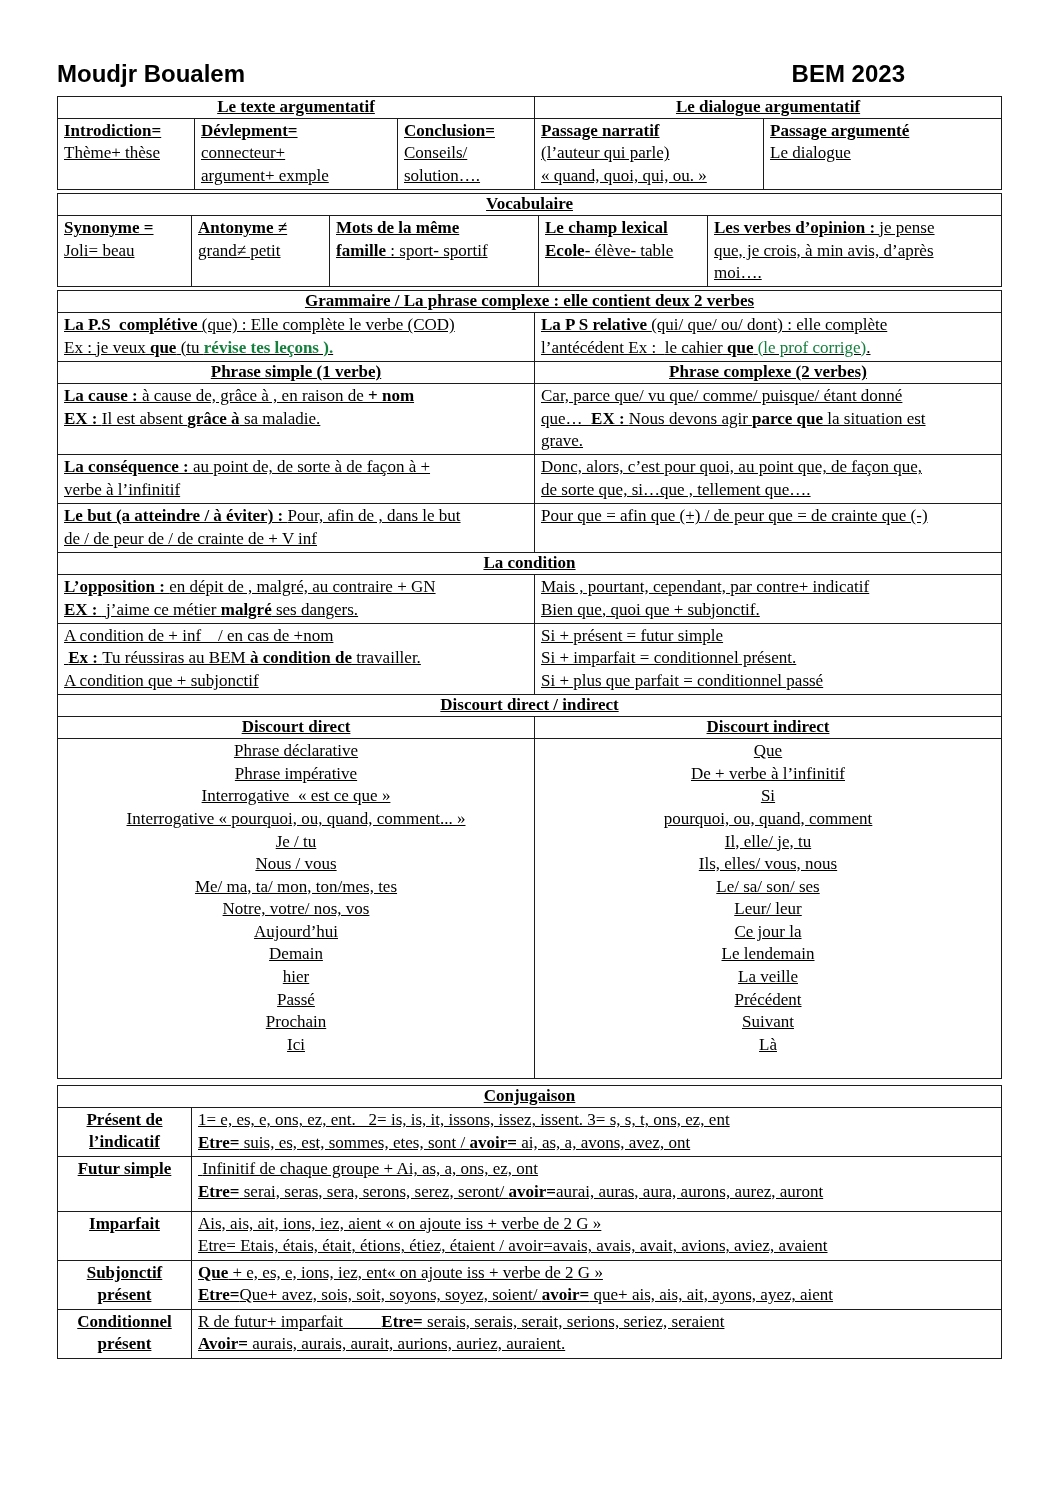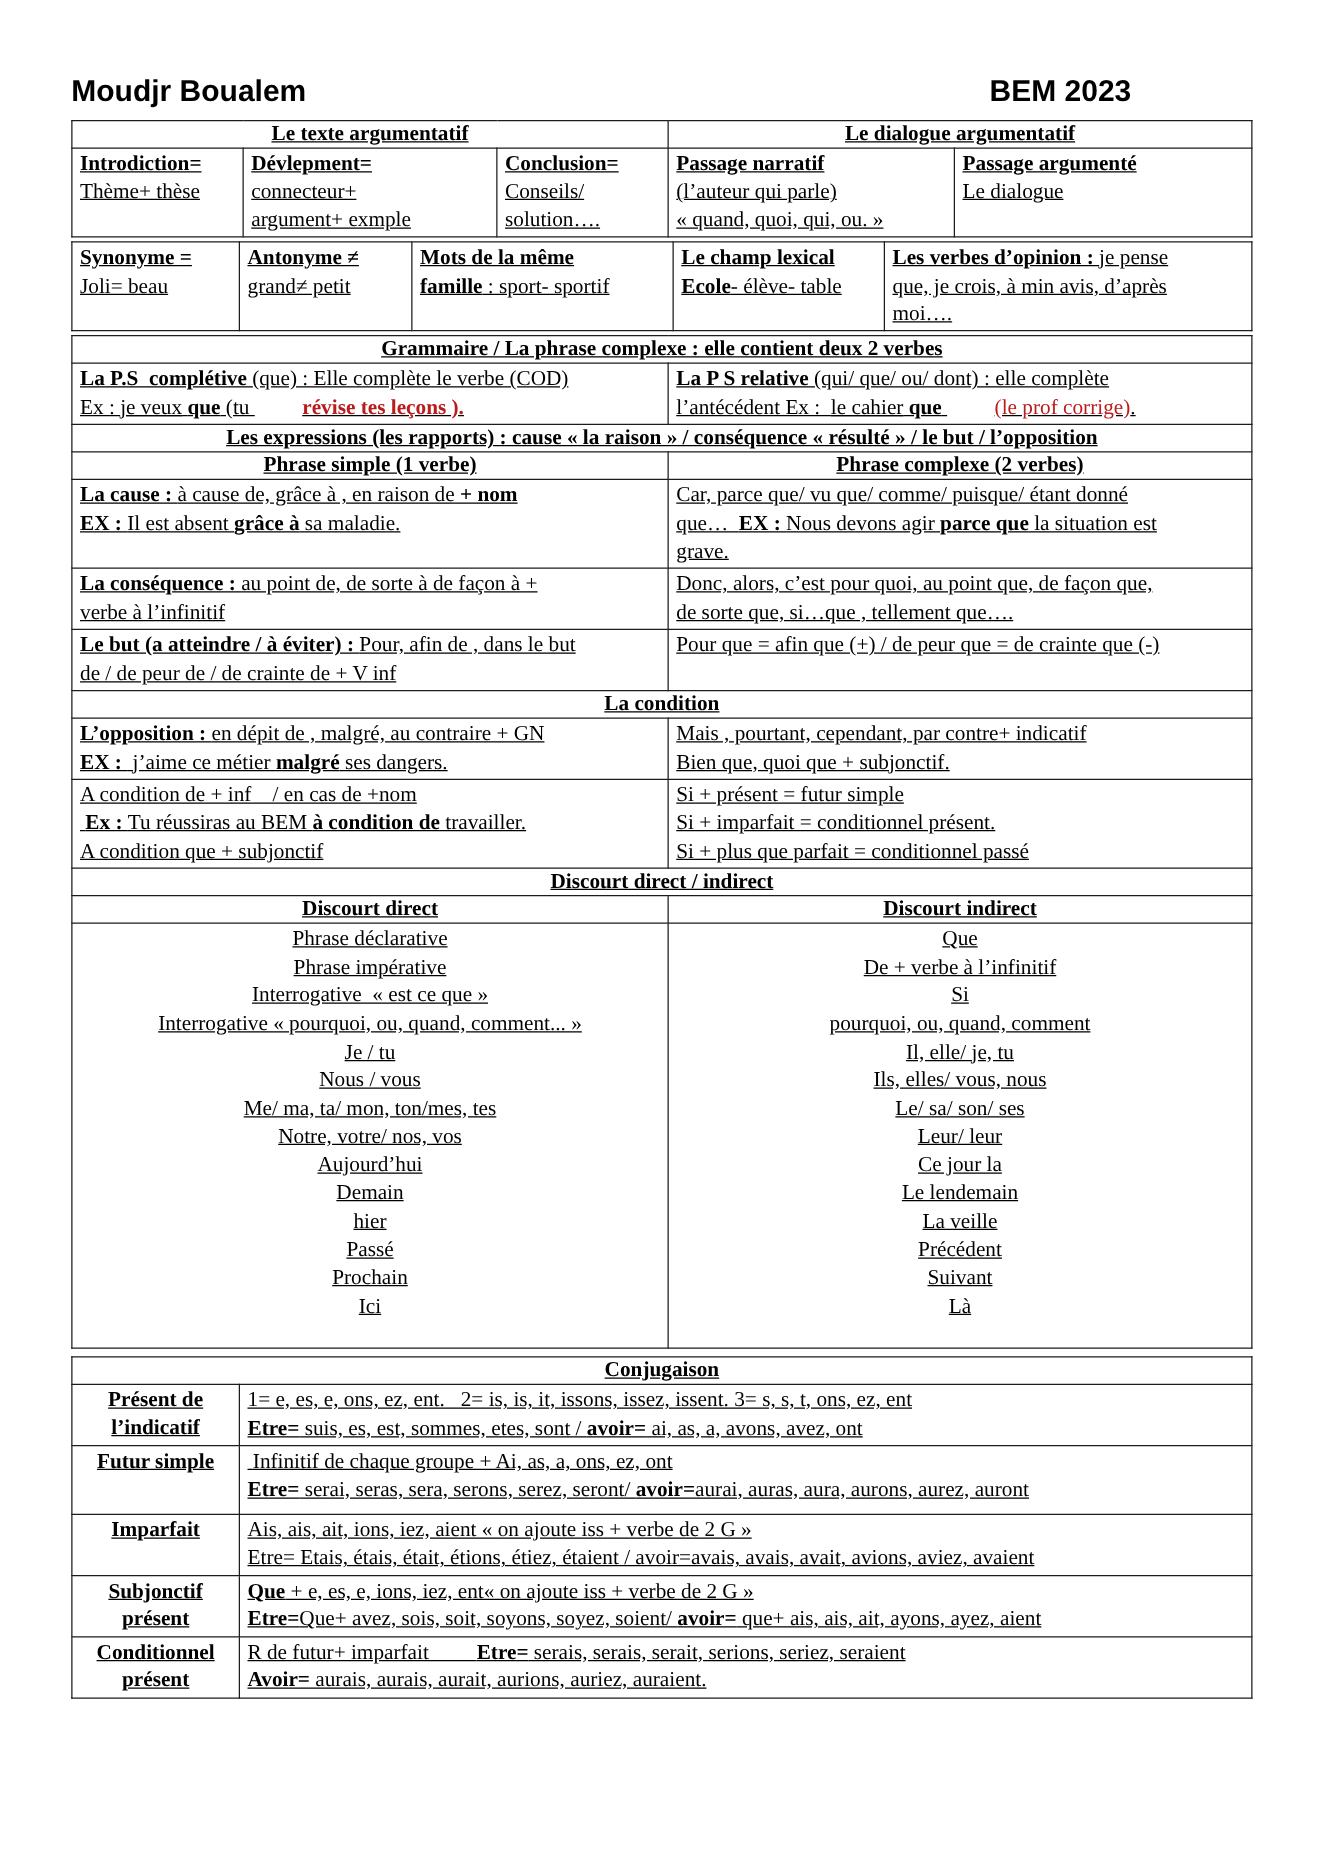--- a/index.html
+++ b/index.html
@@ -9,21 +9,21 @@
   .titlebar{display:flex;justify-content:space-between;align-items:baseline;
             font-family:"Liberation Sans",sans-serif;font-weight:bold;font-size:24px;
             margin-bottom:8px;}
   .titlebar .right{margin-right:96px;}
   table{border-collapse:collapse;table-layout:fixed;width:944px;text-decoration:underline;}
   td{border:1.6px solid #1c1c1c;padding:1px 6px 2px 6px;vertical-align:top;}
   .hdr{font-weight:bold;text-align:center;vertical-align:middle;padding:0 4px 1px 4px;}
   .ln{white-space:pre-wrap;line-height:22.4px;}
   .b{font-weight:bold;}
   .u{text-decoration:underline;}
-  .r{color:#b91c1c;margin-left:38px;}
+  .r{color:#15803d;}
   .mt3{margin-top:3px;}
   .mt6{margin-top:6px;}
   .lists td{padding-bottom:22px;}
   .lists .ln{line-height:22.6px;text-align:center;}
   .conj-label{font-weight:bold;text-align:center;vertical-align:top;}
   .conj-label .ln{line-height:22px;}
   .pad-extra td{padding-bottom:8px;}
 </style>
 </head>
 <body>
@@ -78,20 +78,23 @@
 
   <table class="mt3">
     <colgroup>
         <col style="width:134px">
         <col style="width:138px">
         <col style="width:209px">
         <col style="width:169px">
         <col style="width:294px">
       </colgroup>
     <tbody>
+        <tr>
+      <td class="hdr" colspan="5">Vocabulaire</td>
+    </tr>
     <tr>
       <td>
             <div class="ln"><span class="b">Synonyme =</span></div>
             <div class="ln"><span>Joli= beau</span></div>
           </td>
       <td>
             <div class="ln"><span class="b">Antonyme ≠</span></div>
             <div class="ln"><span>grand≠ petit</span></div>
           </td>
       <td>
@@ -122,23 +125,20 @@
     </tr>
     <tr>
       <td>
             <div class="ln"><span class="b">La P.S  complétive </span><span>(que) : Elle complète le verbe (COD)</span></div>
             <div class="ln"><span>Ex : </span><span class="u">je veux</span><span> </span><span class="b">que</span><span> (tu </span><span class="b r">révise tes leçons ).</span></div>
           </td>
       <td>
             <div class="ln"><span class="b">La P S relative </span><span>(qui/ que/ ou/ dont) : elle complète</span></div>
             <div class="ln"><span>l’antécédent Ex :  </span><span class="u">le cahier</span><span class="b"> que</span><span> </span><span class="r">(le prof corrige)</span><span>.</span></div>
           </td>
-    </tr>
-    <tr>
-      <td class="hdr" colspan="2">Les expressions (les rapports) : cause « la raison » / conséquence «  résulté » / le but / l’opposition</td>
     </tr>
     <tr>
       <td class="hdr">Phrase simple (1 verbe)</td>
       <td class="hdr">Phrase complexe (2 verbes)</td>
     </tr>
     <tr>
       <td>
             <div class="ln"><span class="b">La cause : </span><span>à cause de, grâce à , en raison de </span><span class="b">+ nom</span></div>
             <div class="ln"><span class="b">EX : </span><span>Il est absent </span><span class="b">grâce à</span><span> sa maladie.</span></div>
           </td>

